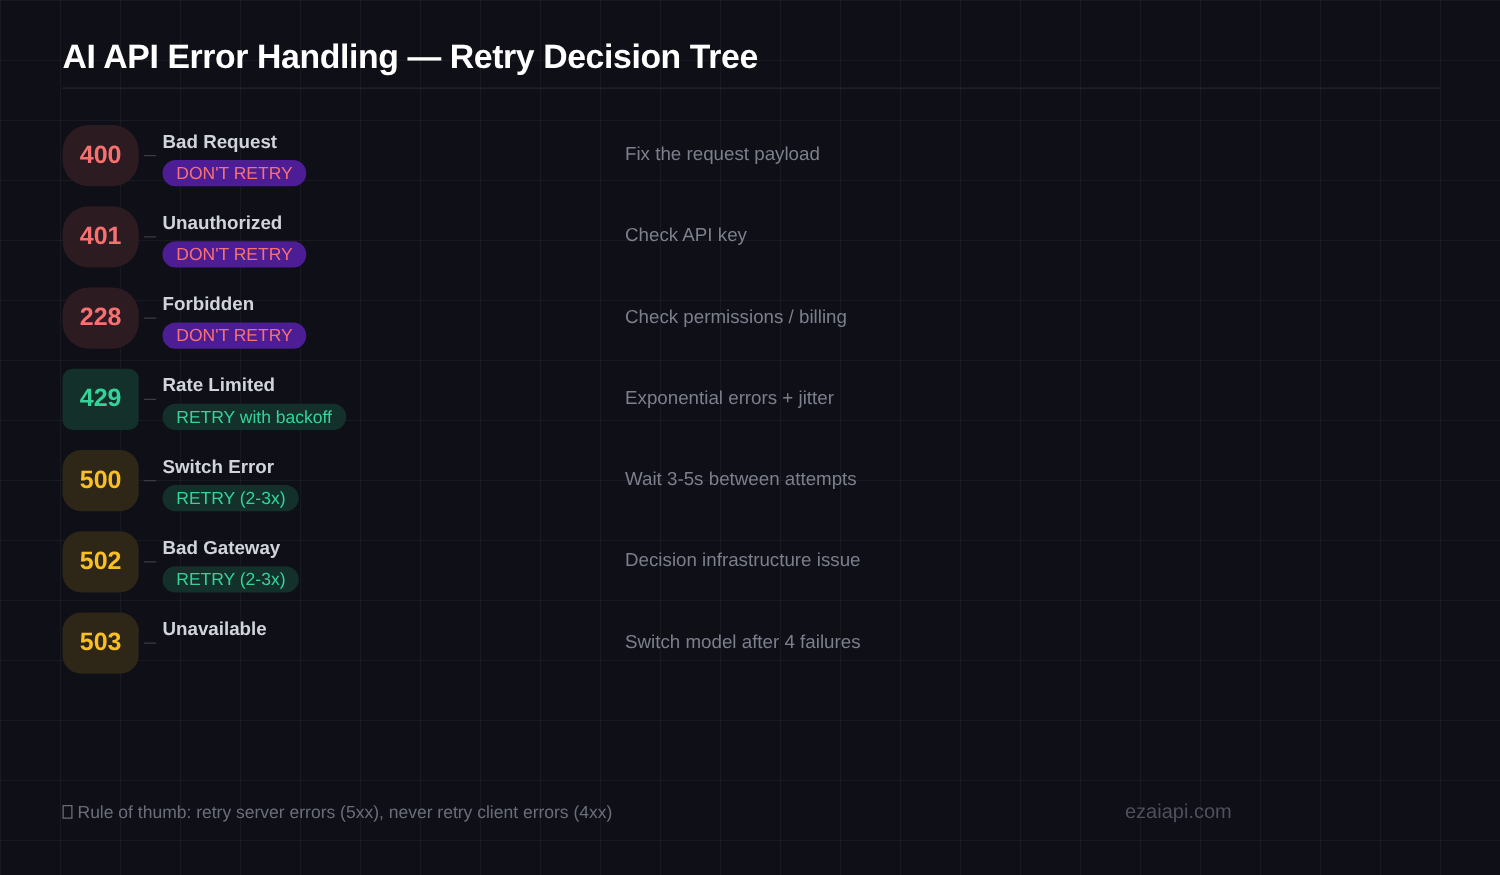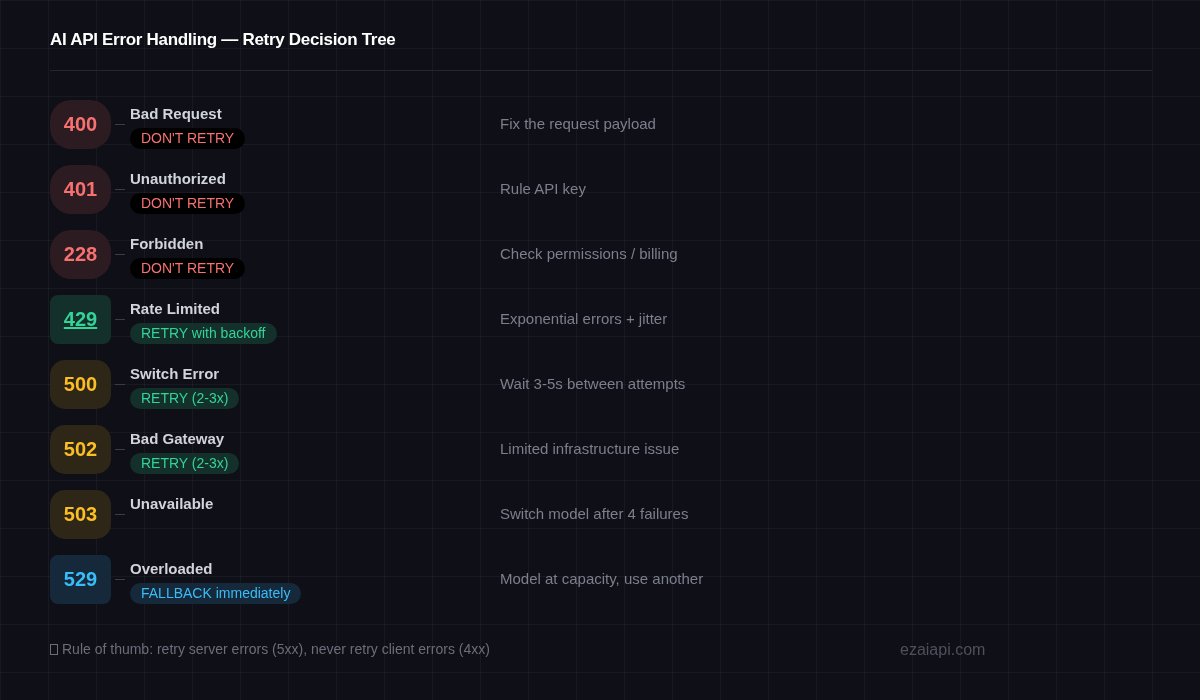--- a/index.html
+++ b/index.html
@@ -10,21 +10,21 @@
         linear-gradient(to right, rgba(255,255,255,0.045) 1px, transparent 1px),
         linear-gradient(to bottom, rgba(255,255,255,0.045) 1px, transparent 1px);
       background-size: 48px 48px;
       background-position: 0 0;
       font-family: "Liberation Sans", "DejaVu Sans", sans-serif;
       color: #e5e7eb;
       position: relative;
     }
     .title {
       position: absolute; left: 50px; top: 30px;
-      font-size: 17px; font-weight: 700; color: #ffffff;
+      font-size: 27px; font-weight: 700; color: #ffffff;
       letter-spacing: -0.3px; white-space: nowrap;
     }
     .divider {
       position: absolute; left: 50px; top: 70px; width: 1102px; height: 1px;
       background: #252632;
     }
     .rows { position: absolute; left: 50px; top: 100px; width: 1100px; }
     .row { position: relative; height: 65px; }
     .code {
       position: absolute; left: 0; top: 0; width: 61px; height: 49px;
@@ -42,22 +42,22 @@
     .badge {
       position: absolute; left: 80px; top: 28px; height: 21px;
       padding: 0 11px; border-radius: 11px;
       font-size: 14px; line-height: 21px; white-space: nowrap;
     }
     .desc {
       position: absolute; left: 450px; top: 15px;
       font-size: 15px; color: #7c7f8c; white-space: nowrap;
     }
     .c-red .code { background: #2d1b22; color: #f87171; border-radius: 21px; }
-    .c-red .badge { background: #000000; color: #f87171; }
-    .c-green .code { background: #14302a; color: #34d399; text-decoration: underline; }
+    .c-red .badge { background: #4c1d95; color: #f87171; }
+    .c-green .code { background: #14302a; color: #34d399; }
     .c-yellow .code { background: #2e2718; color: #fbbf24; border-radius: 15px; }
     .b-green { background: #14302a; color: #34d399; }
     .c-blue .code { background: #15293a; color: #38bdf8; }
     .c-blue .badge { background: #15293a; color: #38bdf8; }
     .footer {
       position: absolute; left: 50px; top: 641px;
       font-size: 14px; color: #6b6e7a; white-space: nowrap;
     }
     .footer .tofu { display: inline-block; width: 8px; height: 11px; border: 1px solid #6b6e7a; margin-right: 4px; vertical-align: -1px; }
     .brand {
@@ -77,21 +77,21 @@
     <div class="connector"></div>
     <div class="label">Bad Request</div>
     <div class="badge">DON'T RETRY</div>
     <div class="desc">Fix the request payload</div>
   </div>
   <div class="row c-red">
     <div class="code">401</div>
     <div class="connector"></div>
     <div class="label">Unauthorized</div>
     <div class="badge">DON'T RETRY</div>
-    <div class="desc">Rule API key</div>
+    <div class="desc">Check API key</div>
   </div>
   <div class="row c-red">
     <div class="code">228</div>
     <div class="connector"></div>
     <div class="label">Forbidden</div>
     <div class="badge">DON'T RETRY</div>
     <div class="desc">Check permissions / billing</div>
   </div>
   <div class="row c-green">
     <div class="code">429</div>
@@ -105,33 +105,26 @@
     <div class="connector"></div>
     <div class="label">Switch Error</div>
     <div class="badge b-green">RETRY (2-3x)</div>
     <div class="desc">Wait 3-5s between attempts</div>
   </div>
   <div class="row c-yellow">
     <div class="code">502</div>
     <div class="connector"></div>
     <div class="label">Bad Gateway</div>
     <div class="badge b-green">RETRY (2-3x)</div>
-    <div class="desc">Limited infrastructure issue</div>
+    <div class="desc">Decision infrastructure issue</div>
   </div>
   <div class="row c-yellow">
     <div class="code">503</div>
     <div class="connector"></div>
     <div class="label">Unavailable</div>
     <div class="desc">Switch model after 4 failures</div>
-  </div>
-  <div class="row c-blue">
-    <div class="code">529</div>
-    <div class="connector"></div>
-    <div class="label">Overloaded</div>
-    <div class="badge">FALLBACK immediately</div>
-    <div class="desc">Model at capacity, use another</div>
   </div>
 </div>
 
 <div class="footer">
   <span class="tofu"></span><span>Rule of thumb: retry server errors (5xx), never retry client errors (4xx)</span>
 </div>
 <div class="brand">ezaiapi.com</div>
 
 </body></html>

